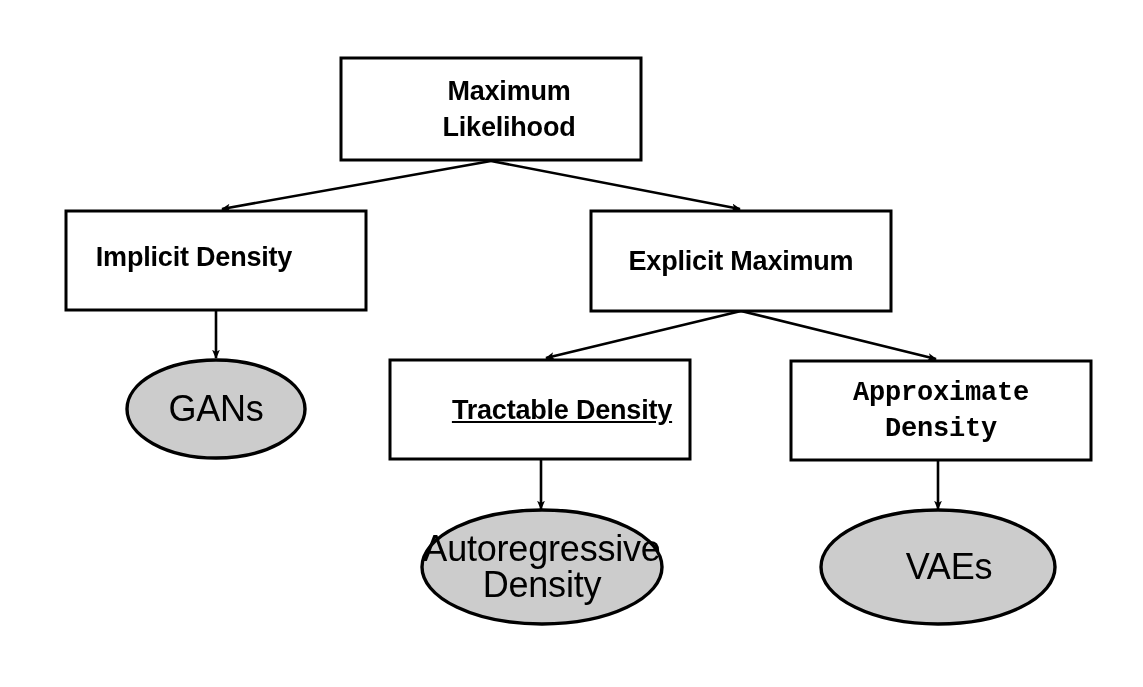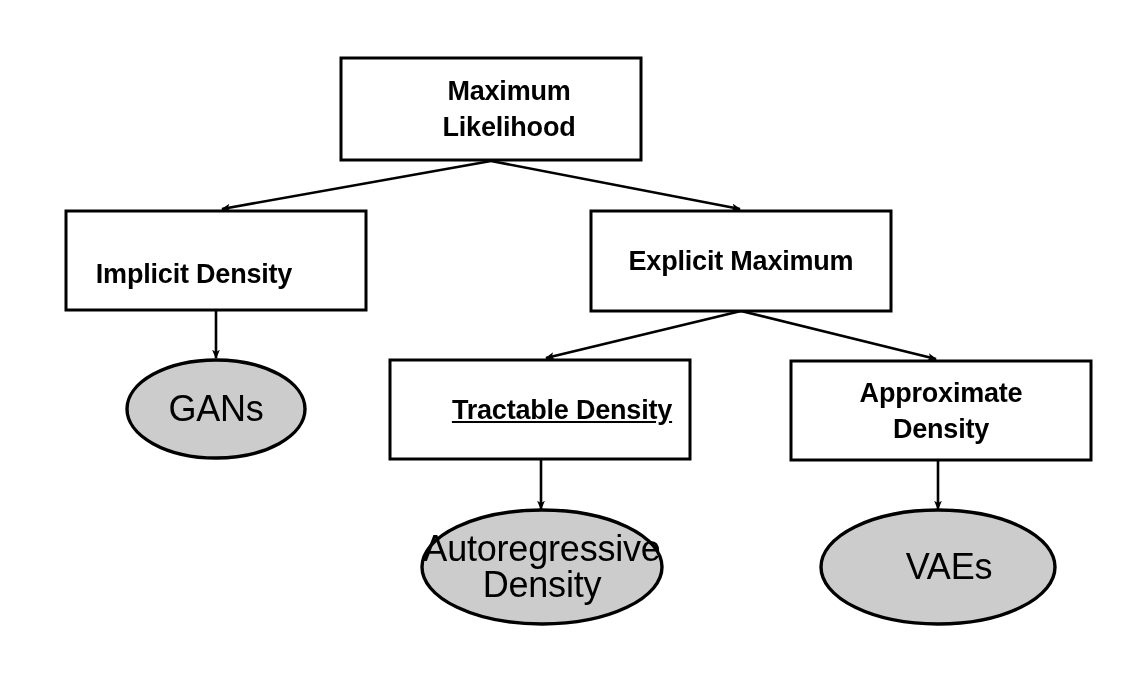--- a/index.html
+++ b/index.html
@@ -80,24 +80,24 @@
         <rect x="791" y="361" width="300" height="99" fill="#FFFFFF" stroke-width="3" stroke="#000000"></rect>
         <ellipse cx="216" cy="409" rx="89" ry="49" fill="#CCCCCC" stroke-width="3.4" stroke="#000000"></ellipse>
         <ellipse cx="542" cy="567" rx="120" ry="57" fill="#CCCCCC" stroke-width="3.4" stroke="#000000"></ellipse>
         <ellipse cx="938" cy="567" rx="117" ry="57" fill="#CCCCCC" stroke-width="3.4" stroke="#000000"></ellipse>
       </g>
   </svg>
 
   <div id="labels-layer">
       <div class="node-label box-label" style="left: 341px; top: 58px; width: 336px; height: 102px;">Maximum
 Likelihood</div>
-      <div class="node-label box-label" style="left: 66px; top: 224px; width: 256px; height: 99px;">Implicit Density</div>
+      <div class="node-label box-label" style="left: 66px; top: 207px; width: 256px; height: 99px;">Implicit Density</div>
       <div class="node-label box-label" style="left: 591px; top: 211px; width: 300px; height: 100px;">Explicit Maximum</div>
       <div class="node-label box-label" style="left: 390px; top: 360px; width: 344px; height: 99px; text-decoration: underline;">Tractable Density</div>
-      <div class="node-label box-label" style="left: 791px; top: 361px; width: 300px; height: 99px;">Approximate
+      <div class="node-label box-label" style="left: 791px; top: 361px; width: 300px; height: 99px; font-family: Liberation Mono, monospace;">Approximate
 Density</div>
       <div class="node-label ellipse-label" style="left: 127px; top: 360px; width: 178px; height: 98px;">GANs</div>
       <div class="node-label ellipse-label" style="left: 422px; top: 510px; width: 240px; height: 114px;">Autoregressive
 Density</div>
       <div class="node-label ellipse-label" style="left: 832px; top: 510px; width: 234px; height: 114px;">VAEs</div>
     </div>
 
 </div>
 
 </body></html>

